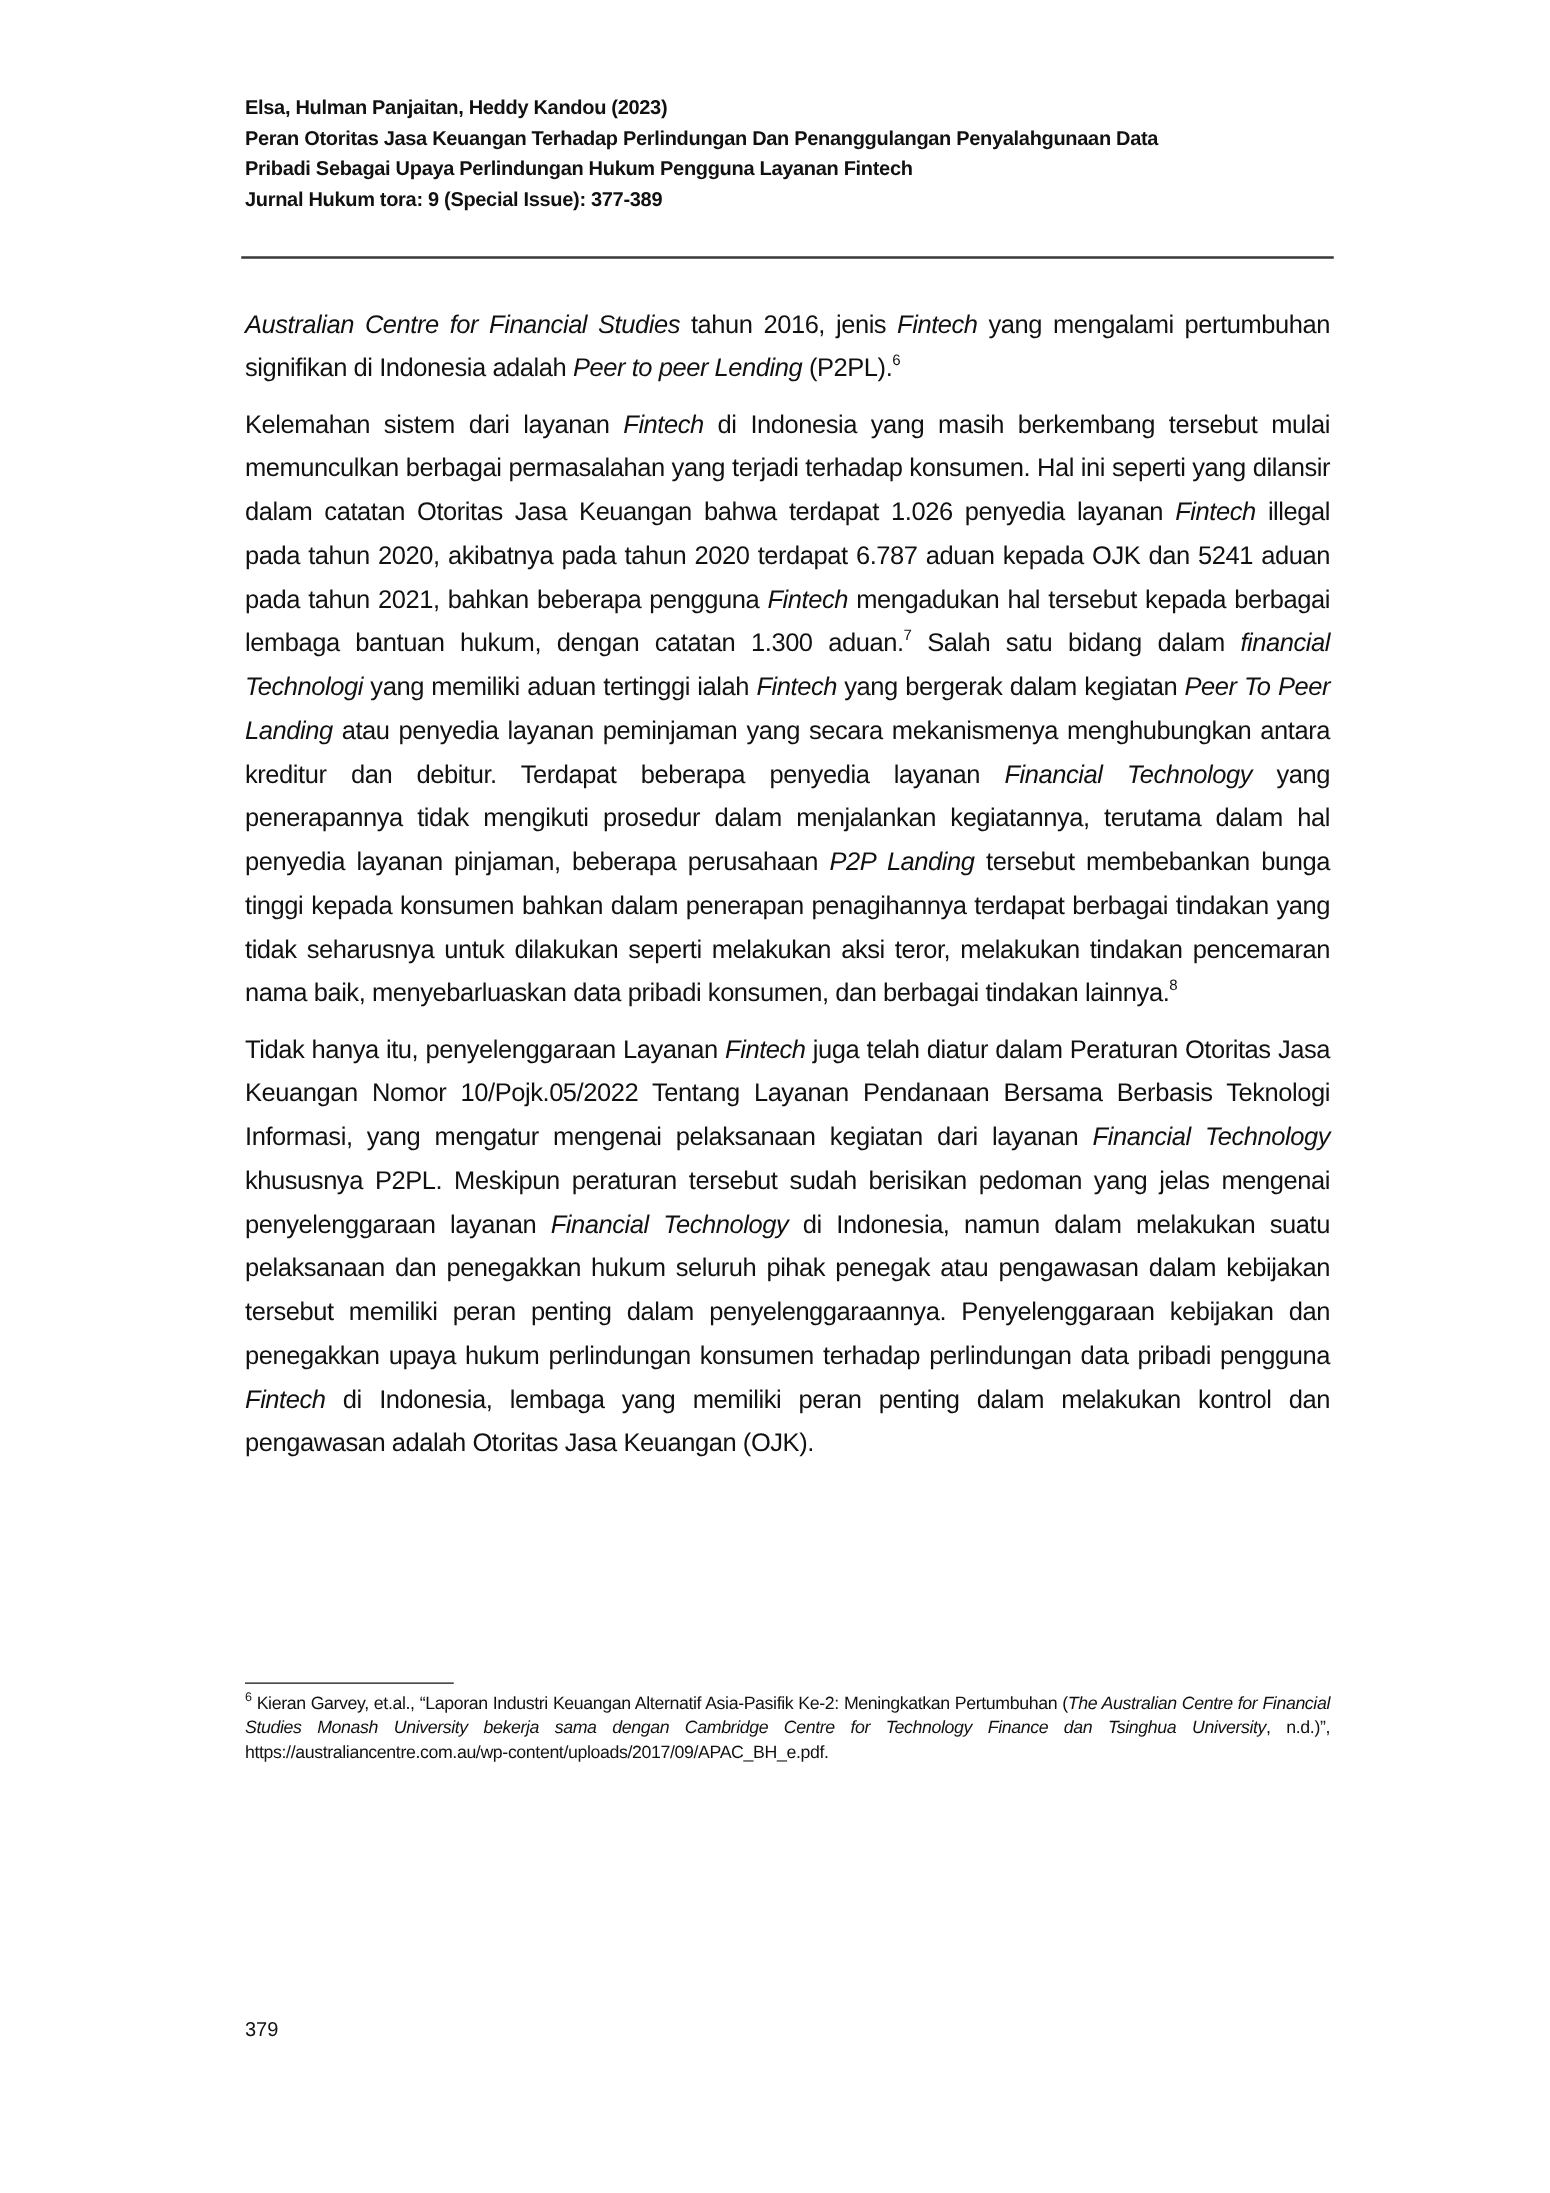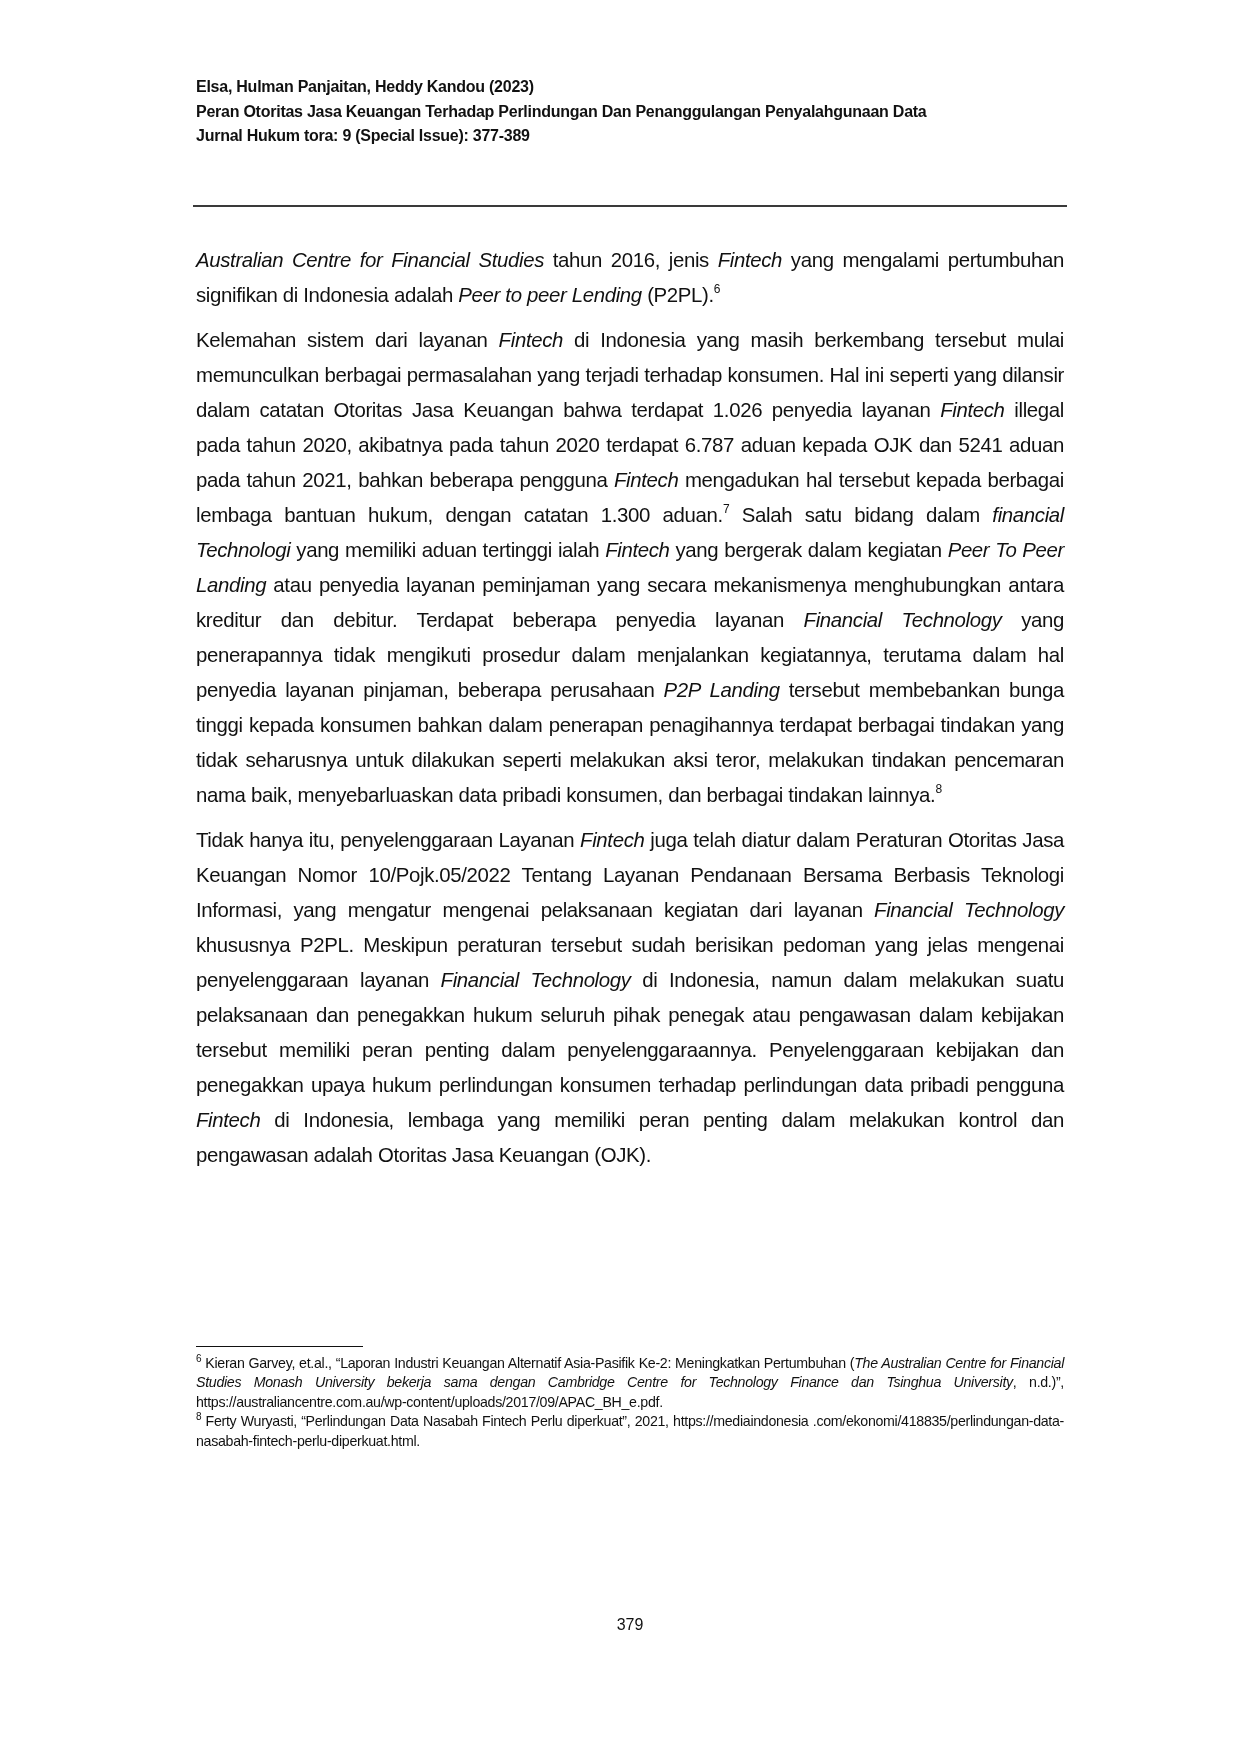--- a/index.html
+++ b/index.html
@@ -81,44 +81,44 @@
       text-align: justify;
       letter-spacing: -0.3px;
     }
     .footnotes p { margin: 0; }
     .footnotes sup { font-size: 10px; top: 0; }
     .page-number {
       position: absolute;
       top: 1616px;
       left: 0;
       width: 868px;
-      text-align: center;
+      text-align: left;
       font-size: 16px;
     }
   </style>
 </head>
 <body>
 
 <div class="page">
 
   <div class="running-header">
     <div>Elsa, Hulman Panjaitan, Heddy Kandou (2023)</div>
     <div>Peran Otoritas Jasa Keuangan Terhadap Perlindungan Dan Penanggulangan Penyalahgunaan Data</div>
+    <div>Pribadi Sebagai Upaya Perlindungan Hukum Pengguna Layanan Fintech</div>
     <div>Jurnal Hukum tora: 9 (Special Issue): 377-389</div>
   </div>
 
   <div class="header-rule"></div>
 
   <div class="body-text">
     <p><i>Australian Centre for Financial Studies</i> tahun 2016, jenis <i>Fintech</i> yang mengalami pertumbuhan signifikan di Indonesia adalah <i>Peer to peer Lending</i> (P2PL).<sup>6</sup></p>
     <p>Kelemahan sistem dari layanan <i>Fintech</i> di Indonesia yang masih berkembang tersebut mulai memunculkan berbagai permasalahan yang terjadi terhadap konsumen. Hal ini seperti yang dilansir dalam catatan Otoritas Jasa Keuangan bahwa terdapat 1.026 penyedia layanan <i>Fintech</i> illegal pada tahun 2020, akibatnya pada tahun 2020 terdapat 6.787 aduan kepada OJK dan 5241 aduan pada tahun 2021, bahkan beberapa pengguna <i>Fintech</i> mengadukan hal tersebut kepada berbagai lembaga bantuan hukum, dengan catatan 1.300 aduan.<sup>7</sup> Salah satu bidang dalam <i>financial Technologi</i> yang memiliki aduan tertinggi ialah <i>Fintech</i> yang bergerak dalam kegiatan <i>Peer To Peer Landing</i> atau penyedia layanan peminjaman yang secara mekanismenya menghubungkan antara kreditur dan debitur. Terdapat beberapa penyedia layanan <i>Financial Technology</i> yang penerapannya tidak mengikuti prosedur dalam menjalankan kegiatannya, terutama dalam hal penyedia layanan pinjaman, beberapa perusahaan <i>P2P Landing</i> tersebut membebankan bunga tinggi kepada konsumen bahkan dalam penerapan penagihannya terdapat berbagai tindakan yang tidak seharusnya untuk dilakukan seperti melakukan aksi teror, melakukan tindakan pencemaran nama baik, menyebarluaskan data pribadi konsumen, dan berbagai tindakan lainnya.<sup>8</sup></p>
     <p>Tidak hanya itu, penyelenggaraan Layanan <i>Fintech</i> juga telah diatur dalam Peraturan Otoritas Jasa Keuangan Nomor 10/Pojk.05/2022 Tentang Layanan Pendanaan Bersama Berbasis Teknologi Informasi, yang mengatur mengenai pelaksanaan kegiatan dari layanan <i>Financial Technology</i> khususnya P2PL. Meskipun peraturan tersebut sudah berisikan pedoman yang jelas mengenai penyelenggaraan layanan <i>Financial Technology</i> di Indonesia, namun dalam melakukan suatu pelaksanaan dan penegakkan hukum seluruh pihak penegak atau pengawasan dalam kebijakan tersebut memiliki peran penting dalam penyelenggaraannya. Penyelenggaraan kebijakan dan penegakkan upaya hukum perlindungan konsumen terhadap perlindungan data pribadi pengguna <i>Fintech</i> di Indonesia, lembaga yang memiliki peran penting dalam melakukan kontrol dan pengawasan adalah Otoritas Jasa Keuangan (OJK).</p>
   </div>
 
   <div class="footnote-rule"></div>
 
   <div class="footnotes">
     <p><sup>6</sup> Kieran Garvey, et.al., “Laporan Industri Keuangan Alternatif Asia-Pasifik Ke-2: Meningkatkan Pertumbuhan (<i>The Australian Centre for Financial Studies Monash University bekerja sama dengan Cambridge Centre for Technology Finance dan Tsinghua University</i>, n.d.)”, https://australiancentre.com.au/wp-content/uploads/2017/09/APAC_BH_e.pdf.</p>
-    <p><sup>8</sup> Ferty Wuryasti, “Perlindungan Data Nasabah Fintech Perlu diperkuat”, 2021, https://mediaindonesia .com/ekonomi/418835/perlindungan-data-nasabah-fintech-perlu-diperkuat.html.</p>
   </div>
 
   <div class="page-number">379</div>
 </div>
 
 </body></html>

